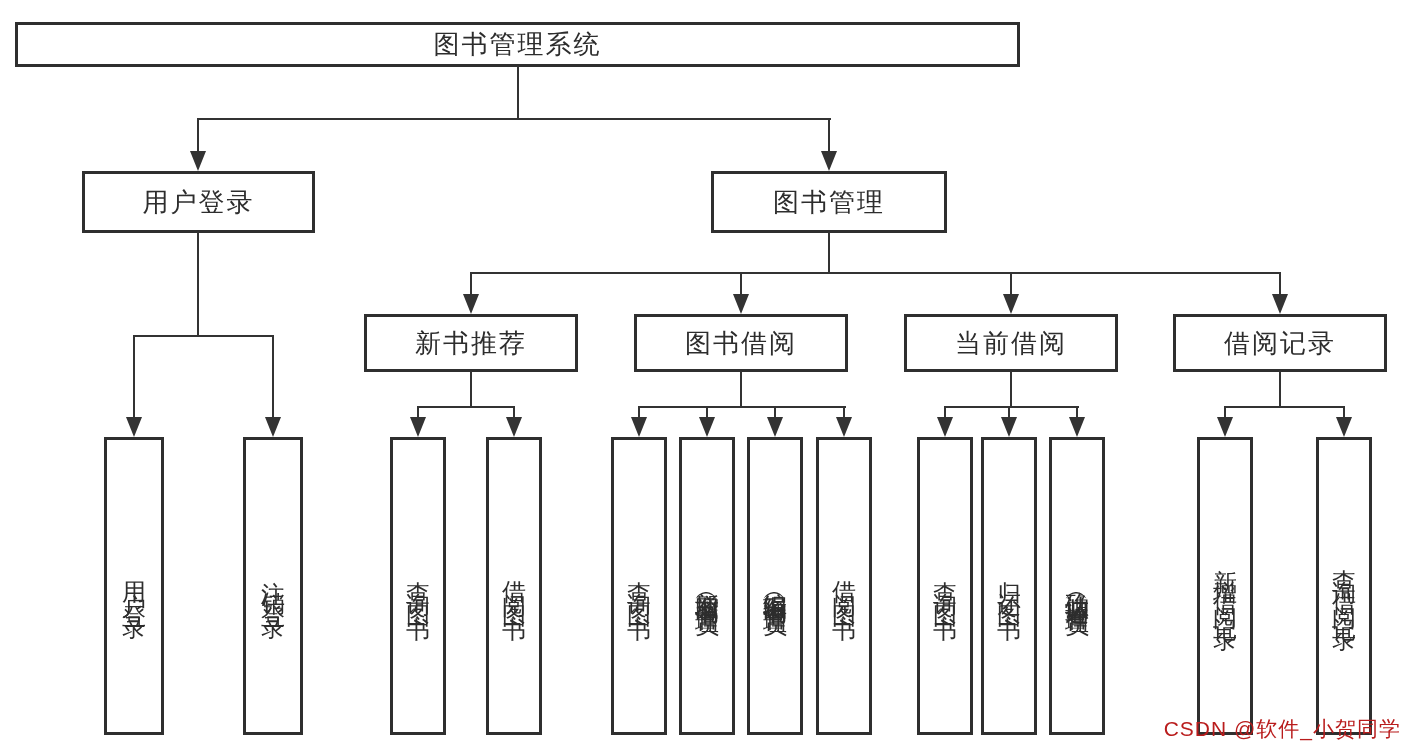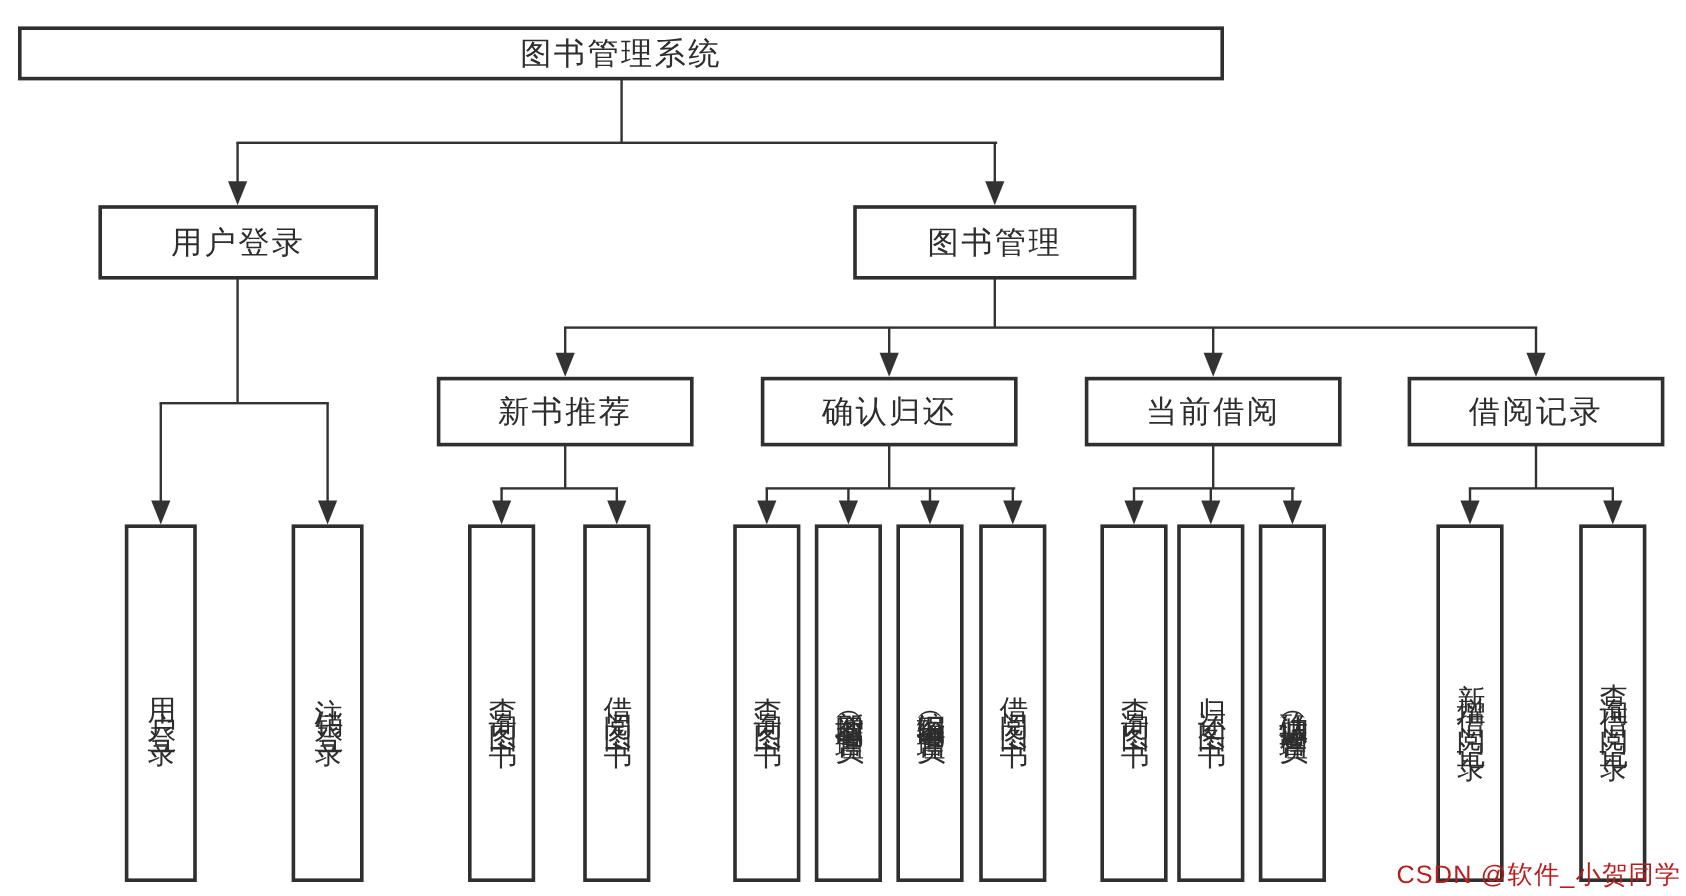--- a/index.html
+++ b/index.html
@@ -48,21 +48,21 @@
     <span class="lbl">用户登录</span>
   </div>
   <div class="node" style="left:364px;top:314px;width:214px;height:58px">
     <span class="lbl">新书推荐</span>
   </div>
 
   <div class="node" style="left:711px;top:171px;width:236px;height:62px">
     <span class="lbl">图书管理</span>
   </div>
   <div class="node" style="left:634px;top:314px;width:214px;height:58px">
-    <span class="lbl">确认归还</span>
+    <span class="lbl">图书借阅</span>
   </div>
   <div class="node" style="left:1173px;top:314px;width:214px;height:58px">
     <span class="lbl">借阅记录</span>
   </div>
   <div class="node" style="left:904px;top:314px;width:214px;height:58px">
     <span class="lbl">当前借阅</span>
   </div>
 
   <div class="leaf" style="left:104px;width:60px">
     <span class="vlbl">用户登录</span>

